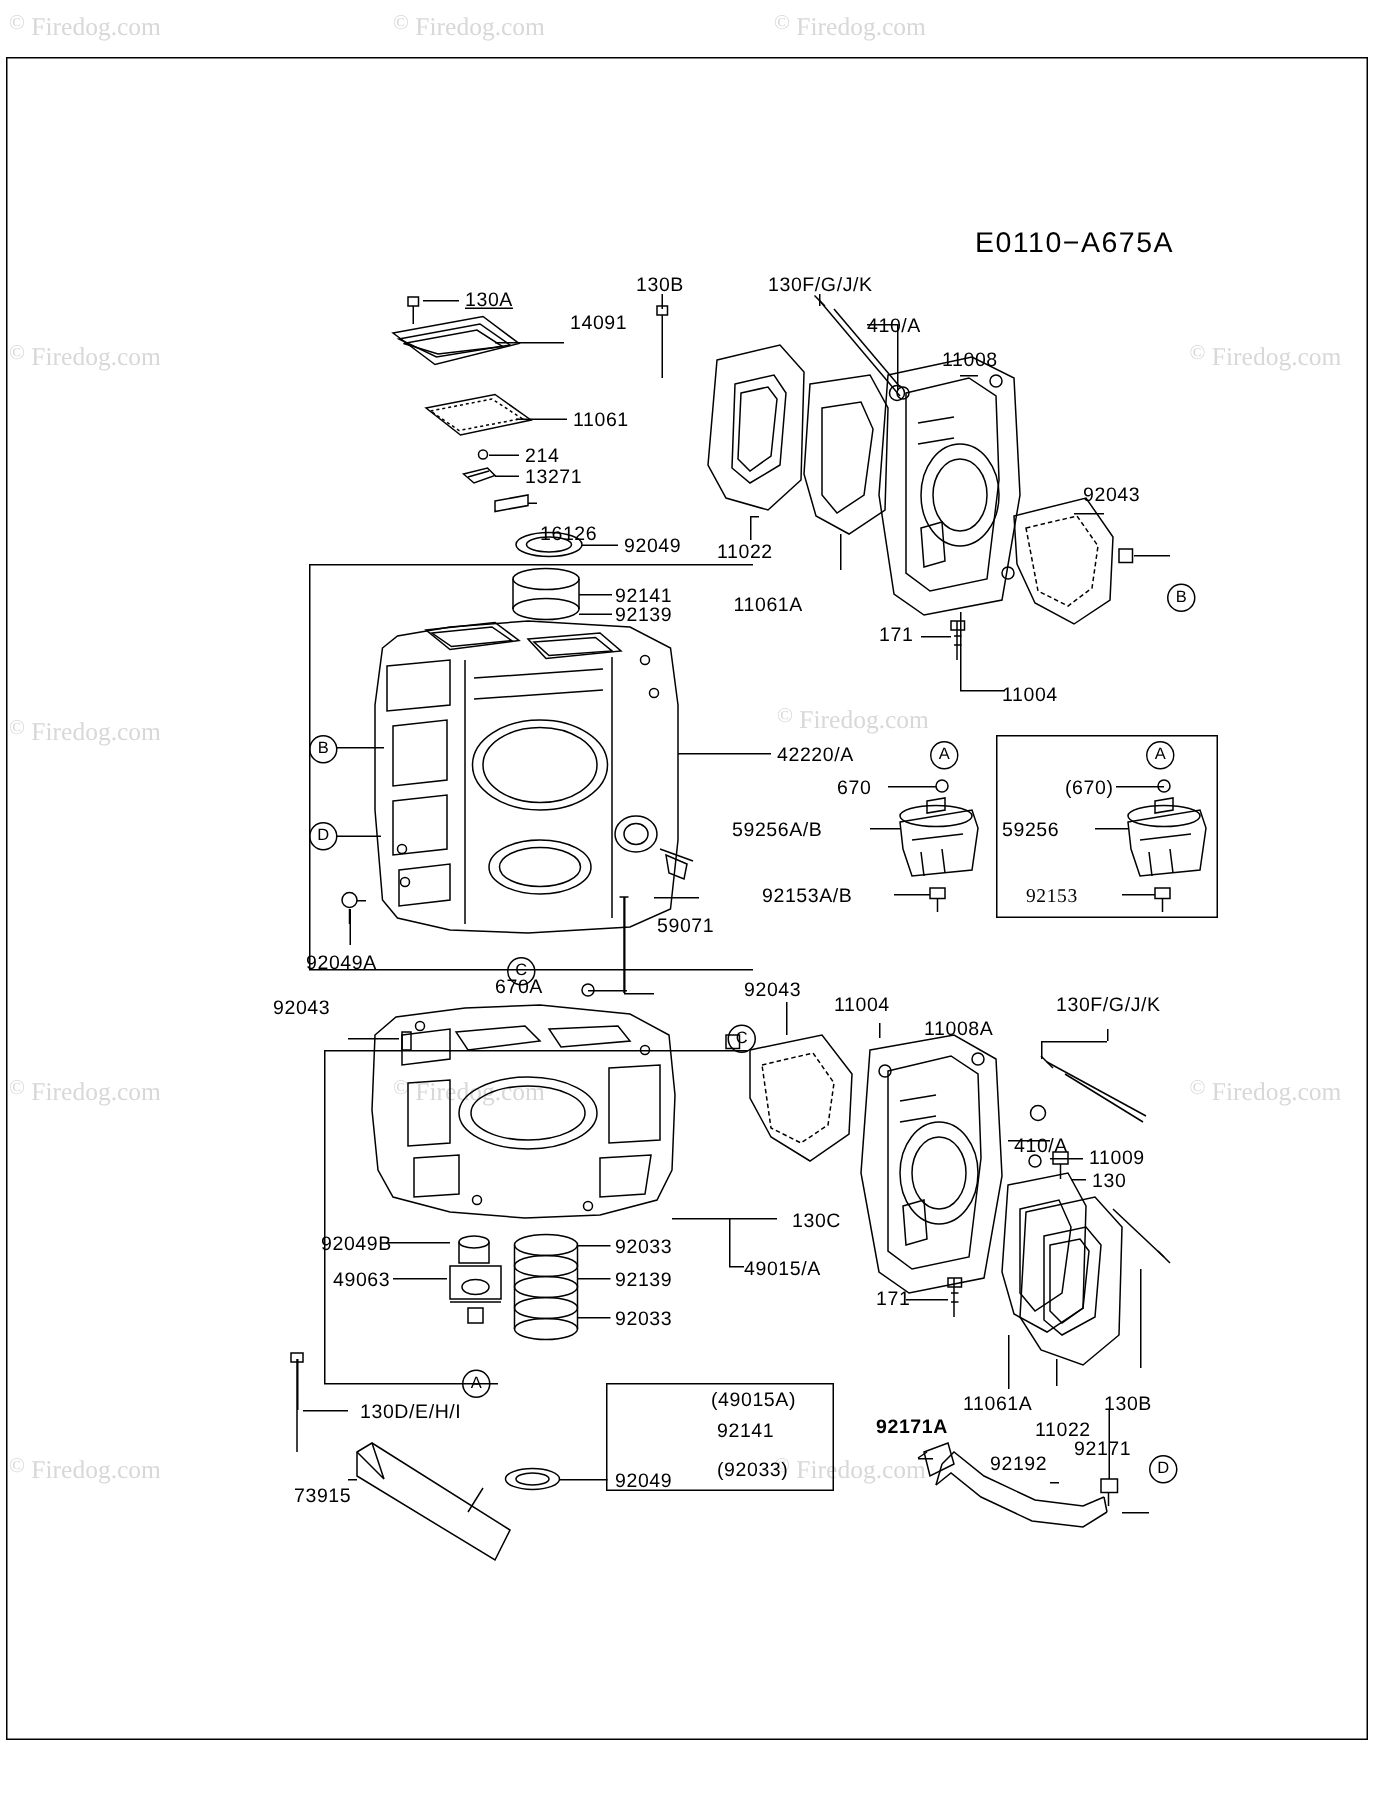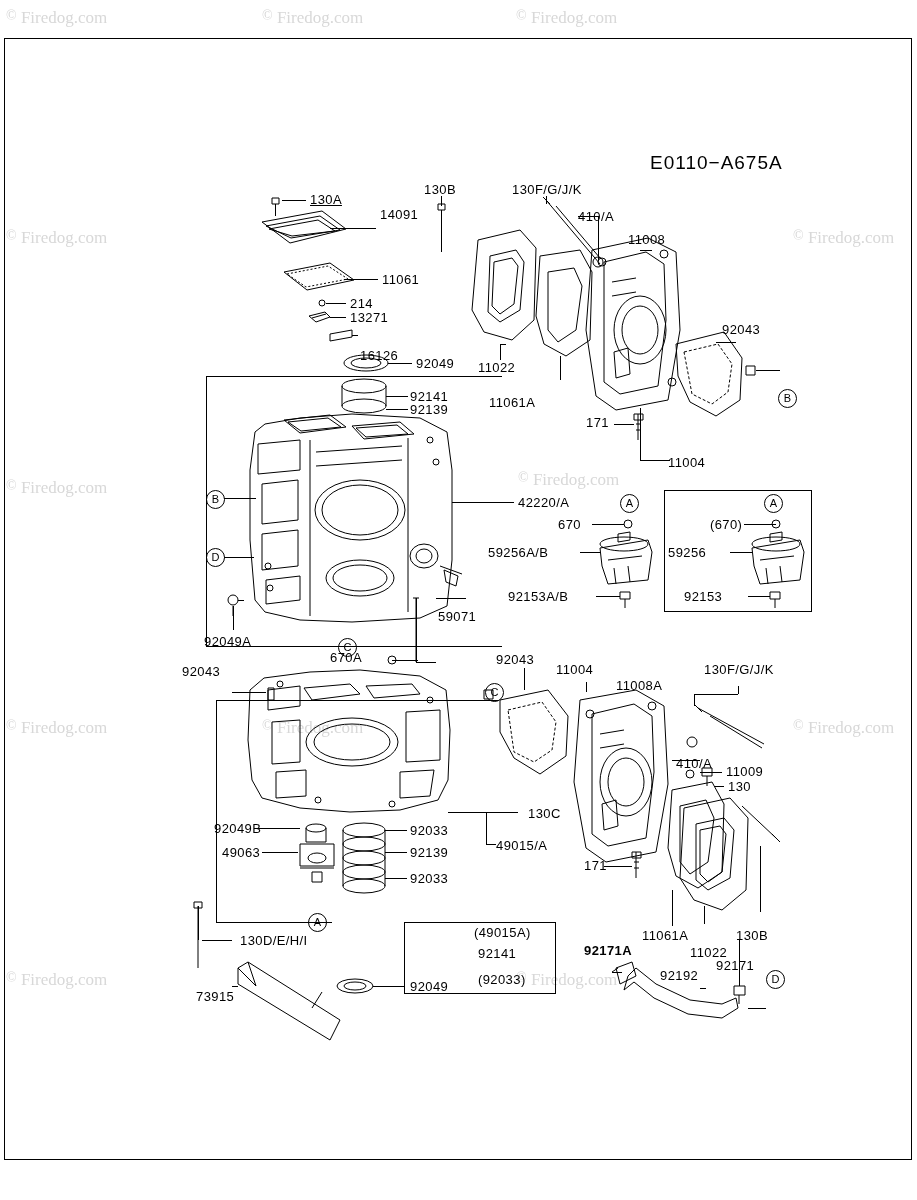--- a/index.html
+++ b/index.html
@@ -466,21 +466,21 @@
 <div class="lbl" style="left:489px;top:395px;">11061A</div>
 <div class="lbl" style="left:586px;top:415px;">171</div>
 <div class="lbl" style="left:668px;top:455px;">11004</div>
 
 <div class="lbl" style="left:518px;top:495px;">42220/A</div>
 <div class="lbl" style="left:558px;top:517px;">670</div>
 <div class="lbl" style="left:488px;top:545px;">59256A/B</div>
 <div class="lbl" style="left:508px;top:589px;">92153A/B</div>
 <div class="lbl" style="left:710px;top:517px;">(670)</div>
 <div class="lbl" style="left:668px;top:545px;">59256</div>
-<div class="lbl" style="left:684px;top:589px;">92153</div>
+<div class="lbl" style="left:684px;top:589px;font-family:Liberation Serif, serif;">92153</div>
 <div class="lbl" style="left:438px;top:609px;">59071</div>
 <div class="lbl" style="left:204px;top:634px;">92049A</div>
 <div class="lbl" style="left:330px;top:650px;">670A</div>
 <div class="lbl" style="left:182px;top:664px;">92043</div>
 
 <div class="lbl" style="left:496px;top:652px;">92043</div>
 <div class="lbl" style="left:556px;top:662px;">11004</div>
 <div class="lbl" style="left:616px;top:678px;">11008A</div>
 <div class="lbl" style="left:704px;top:662px;">130F/G/J/K</div>
 <div class="lbl" style="left:676px;top:756px;">410/A</div>

